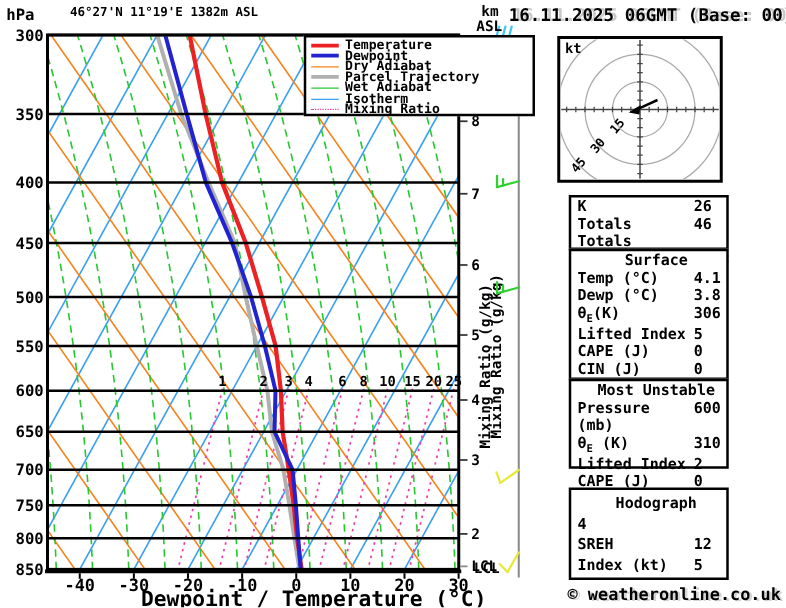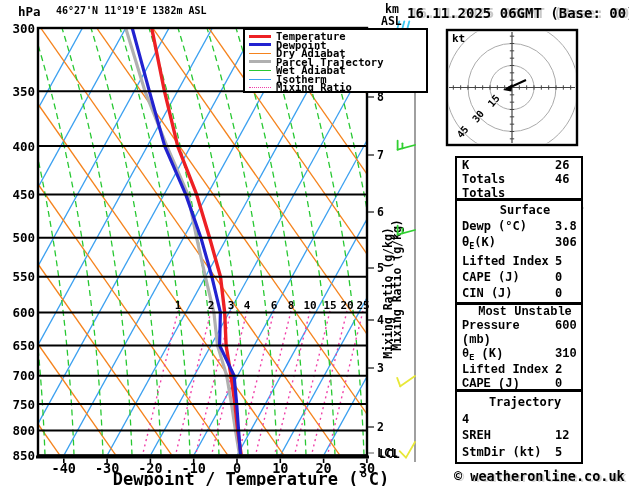--- a/index.html
+++ b/index.html
@@ -1,21 +1,21 @@
 <!DOCTYPE html>
 <html><head>
 <meta charset="utf-8">
 <style>
   html,body{margin:0;padding:0;background:#fff;}
   .root{position:relative;width:629px;height:486px;background:#fff;overflow:hidden;
         font-family:"DejaVu Sans Mono",monospace;font-weight:bold;color:#000;}
   #chart{position:absolute;left:0;top:0;}
   #chart text{font-family:"DejaVu Sans Mono",monospace;font-weight:bold;fill:#000;}
   .t{position:absolute;white-space:nowrap;font-weight:bold;}
-  #hpa{left:18px;top:4px;font-size:12.5px;}
+  #hpa{left:5px;top:4px;font-size:12.5px;}
   #title{left:56px;top:5px;font-size:10px;letter-spacing:0;}
   #km{left:385px;top:2px;font-size:11.5px;}
   #asl{left:381px;top:14px;font-size:11.5px;}
   #date{left:407px;top:5px;font-size:14px;text-shadow:3px 0 0 #c9c9c9;}
   #footer{left:454px;top:468px;font-size:13.5px;text-shadow:2px 1px 0 #d5d5d5;}
   #legend{position:absolute;left:243px;top:28px;width:185px;height:65px;background:#fff;
           border:2px solid #000;box-sizing:border-box;padding:2px 0 0 4px;}
   .lrow{display:flex;align-items:center;height:8.55px;}
   .lsamp{width:22px;margin-right:5px;flex:none;height:0;}
   .llab{font-size:10.5px;line-height:8.5px;}
@@ -316,41 +316,45 @@
           <span class="tval">46</span>
         </div>
         <div class="trow">
           <span class="tlab">PW (cm)</span>
           <span class="tval">1.28</span>
         </div>
       </div>
       <div class="tbox" style="top: 199px; height: 105px;">
         <div class="thead">Surface</div>
         <div class="trow">
+          <span class="tlab">Temp (°C)</span>
+          <span class="tval">4.1</span>
+        </div>
+        <div class="trow">
           <span class="tlab">Dewp (°C)</span>
           <span class="tval">3.8</span>
         </div>
         <div class="trow">
           <span class="tlab">θ<sub>E</sub>(K)</span>
           <span class="tval">306</span>
         </div>
         <div class="trow">
           <span class="tlab">Lifted Index</span>
           <span class="tval">5</span>
         </div>
         <div class="trow">
           <span class="tlab">CAPE (J)</span>
           <span class="tval">0</span>
         </div>
         <div class="trow">
           <span class="tlab">CIN (J)</span>
           <span class="tval">0</span>
         </div>
       </div>
-      <div class="tbox" style="top: 303px; height: 88px; font-family: Liberation Mono, monospace;">
+      <div class="tbox" style="top: 303px; height: 72px;">
         <div class="thead">Most Unstable</div>
         <div class="trow">
           <span class="tlab">Pressure (mb)</span>
           <span class="tval">600</span>
         </div>
         <div class="trow">
           <span class="tlab">θ<sub>E</sub> (K)</span>
           <span class="tval">310</span>
         </div>
         <div class="trow">
@@ -360,29 +364,29 @@
         <div class="trow">
           <span class="tlab">CAPE (J)</span>
           <span class="tval">0</span>
         </div>
         <div class="trow">
           <span class="tlab">CIN (J)</span>
           <span class="tval">0</span>
         </div>
       </div>
       <div class="tbox" style="top: 390px; height: 74px;">
-        <div class="thead">Trajectory</div>
+        <div class="thead">Hodograph</div>
         <div class="trow">
           <span class="tval">4</span>
         </div>
         <div class="trow">
           <span class="tlab">SREH</span>
           <span class="tval">12</span>
         </div>
         <div class="trow">
-          <span class="tlab">StmDir (kt)</span>
+          <span class="tlab">Index (kt)</span>
           <span class="tval">5</span>
         </div>
       </div>
     </div>
 
   <div class="t" id="footer">© weatheronline.co.uk</div>
 </div>
 
 </body></html>

